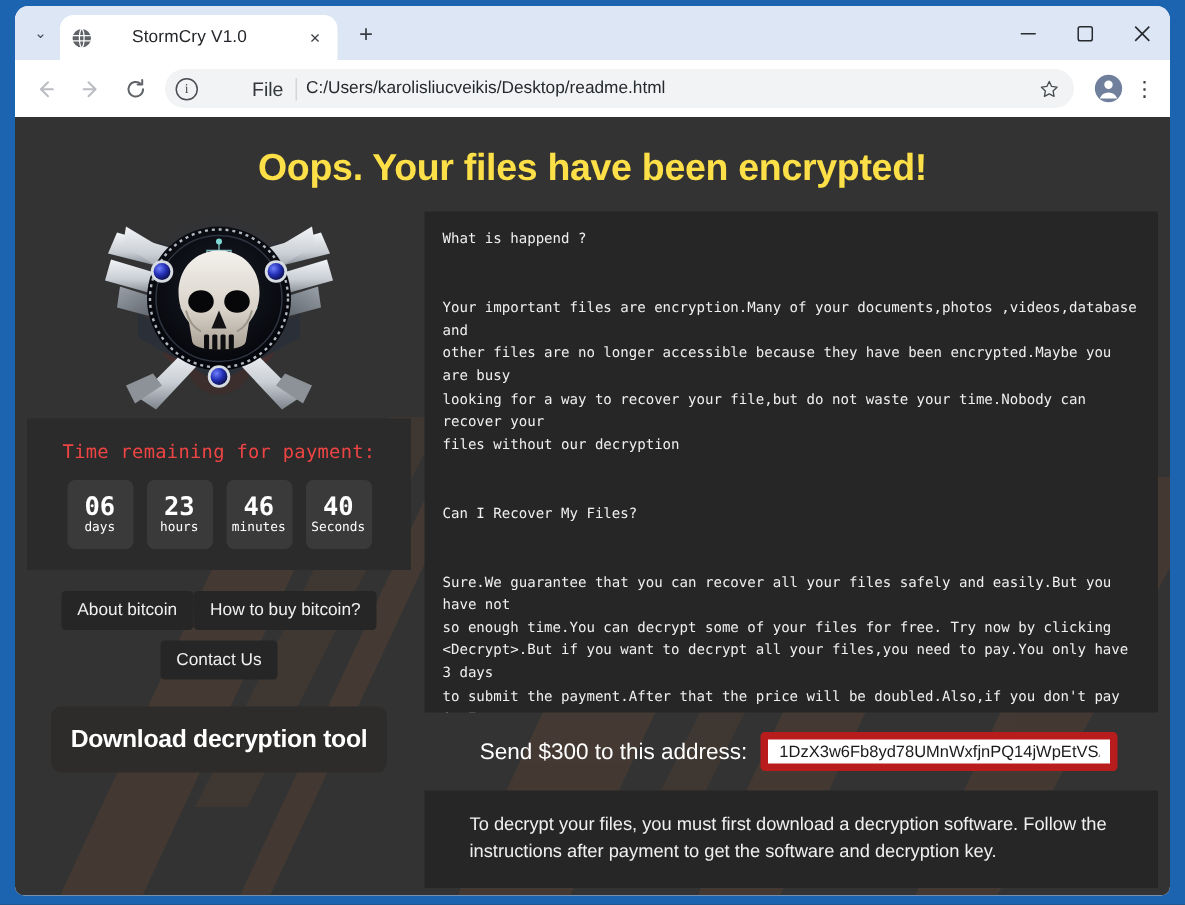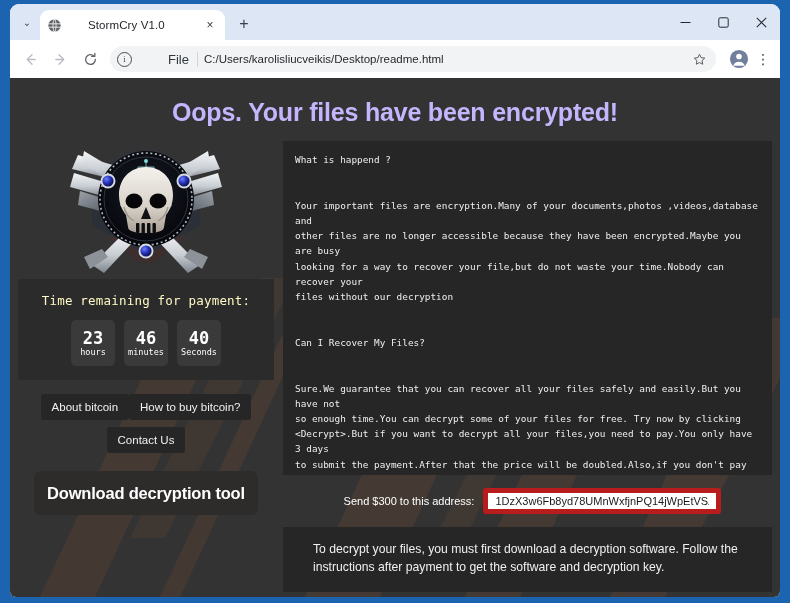--- a/index.html
+++ b/index.html
@@ -190,21 +190,21 @@
     position: absolute;
     left: 0; top: 0; right: 0; bottom: 0;
     pointer-events: none;
     z-index: 0;
   }
 
   #page-heading {
     position: relative;
     z-index: 2;
     text-align: center;
-    color: #c4b5fd;
+    color: #fde047;
     font-size: 25px;
     font-weight: bold;
     padding-top: 20px;
     padding-bottom: 14px;
     letter-spacing: -0.2px;
   }
 
   #content-row {
     position: relative;
     z-index: 2;
@@ -234,21 +234,21 @@
   #timer-card {
     width: 256px;
     background: #2b2b2b;
     padding: 14px 0 14px 0;
     box-sizing: border-box;
     text-align: center;
     margin-top: 2px;
   }
   #timer-label {
     font-family: "DejaVu Sans Mono", monospace;
-    color: #fef9c3;
+    color: #ef4444;
     font-size: 12.5px;
     letter-spacing: 0.2px;
     margin-bottom: 12px;
   }
   #timer-boxes {
     display: flex;
     justify-content: center;
     gap: 9px;
   }
   .timer-box {
@@ -331,21 +331,21 @@
     display: flex;
     align-items: center;
     justify-content: center;
     gap: 9px;
     height: 52px;
     position: relative;
     z-index: 2;
   }
   #pay-label {
     color: #ffffff;
-    font-size: 11px;
+    font-size: 15px;
     margin-left: 10px;
   }
   #btc-address-input {
     width: 238px;
     height: 26px;
     background: #ffffff;
     border: 5px solid #b91c1c;
     border-radius: 3px;
     color: #1a1a1a;
     font-size: 11px;
@@ -581,20 +581,24 @@
               <circle cx="84" cy="114" r="7.5" fill="#d7dce2"></circle>
               <circle cx="84" cy="114" r="5.6" fill="url(#gem)"></circle>
             </g>
           </svg>
         </div>
 
         <div id="timer-card">
           <div id="timer-label">Time remaining for payment:</div>
           <div id="timer-boxes">
             <div class="timer-box">
+              <div class="timer-value">06</div>
+              <div class="timer-unit">days</div>
+            </div>
+            <div class="timer-box">
               <div class="timer-value">23</div>
               <div class="timer-unit">hours</div>
             </div>
             <div class="timer-box">
               <div class="timer-value">46</div>
               <div class="timer-unit">minutes</div>
             </div>
             <div class="timer-box">
               <div class="timer-value">40</div>
               <div class="timer-unit">Seconds</div>

